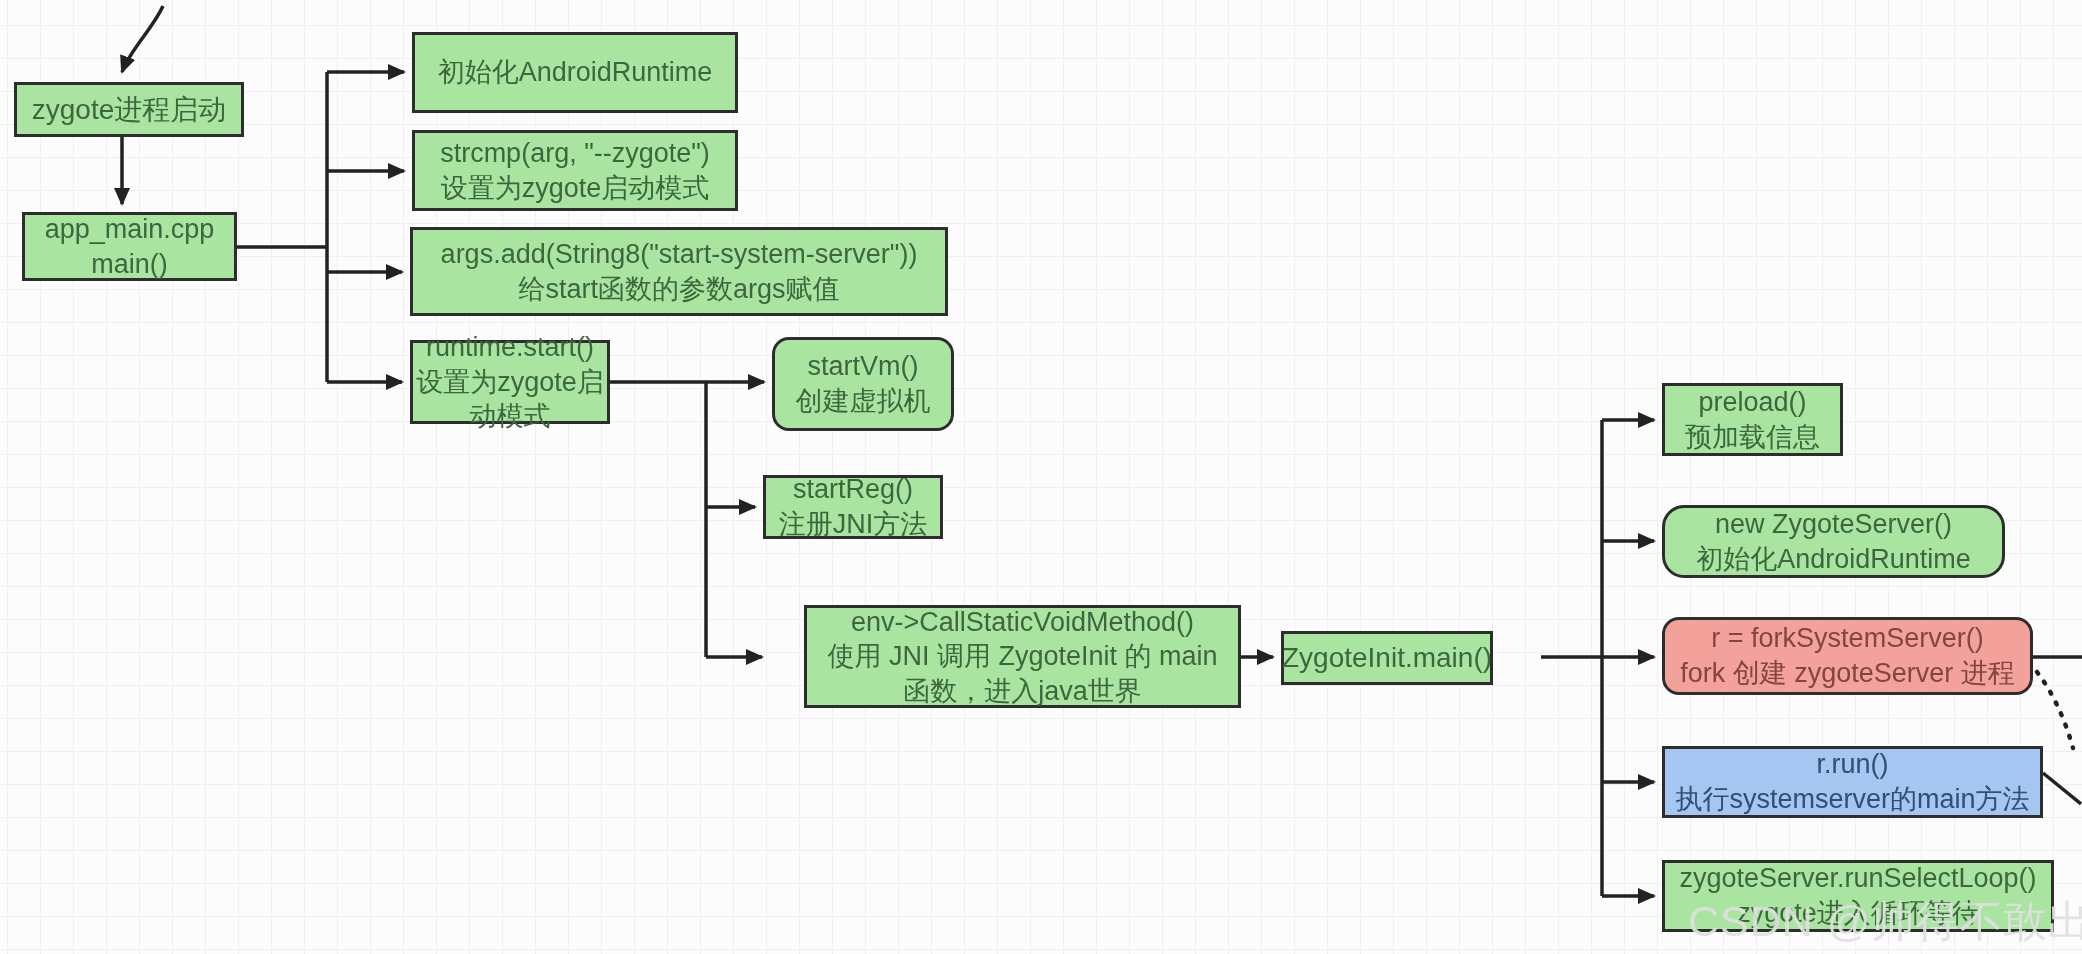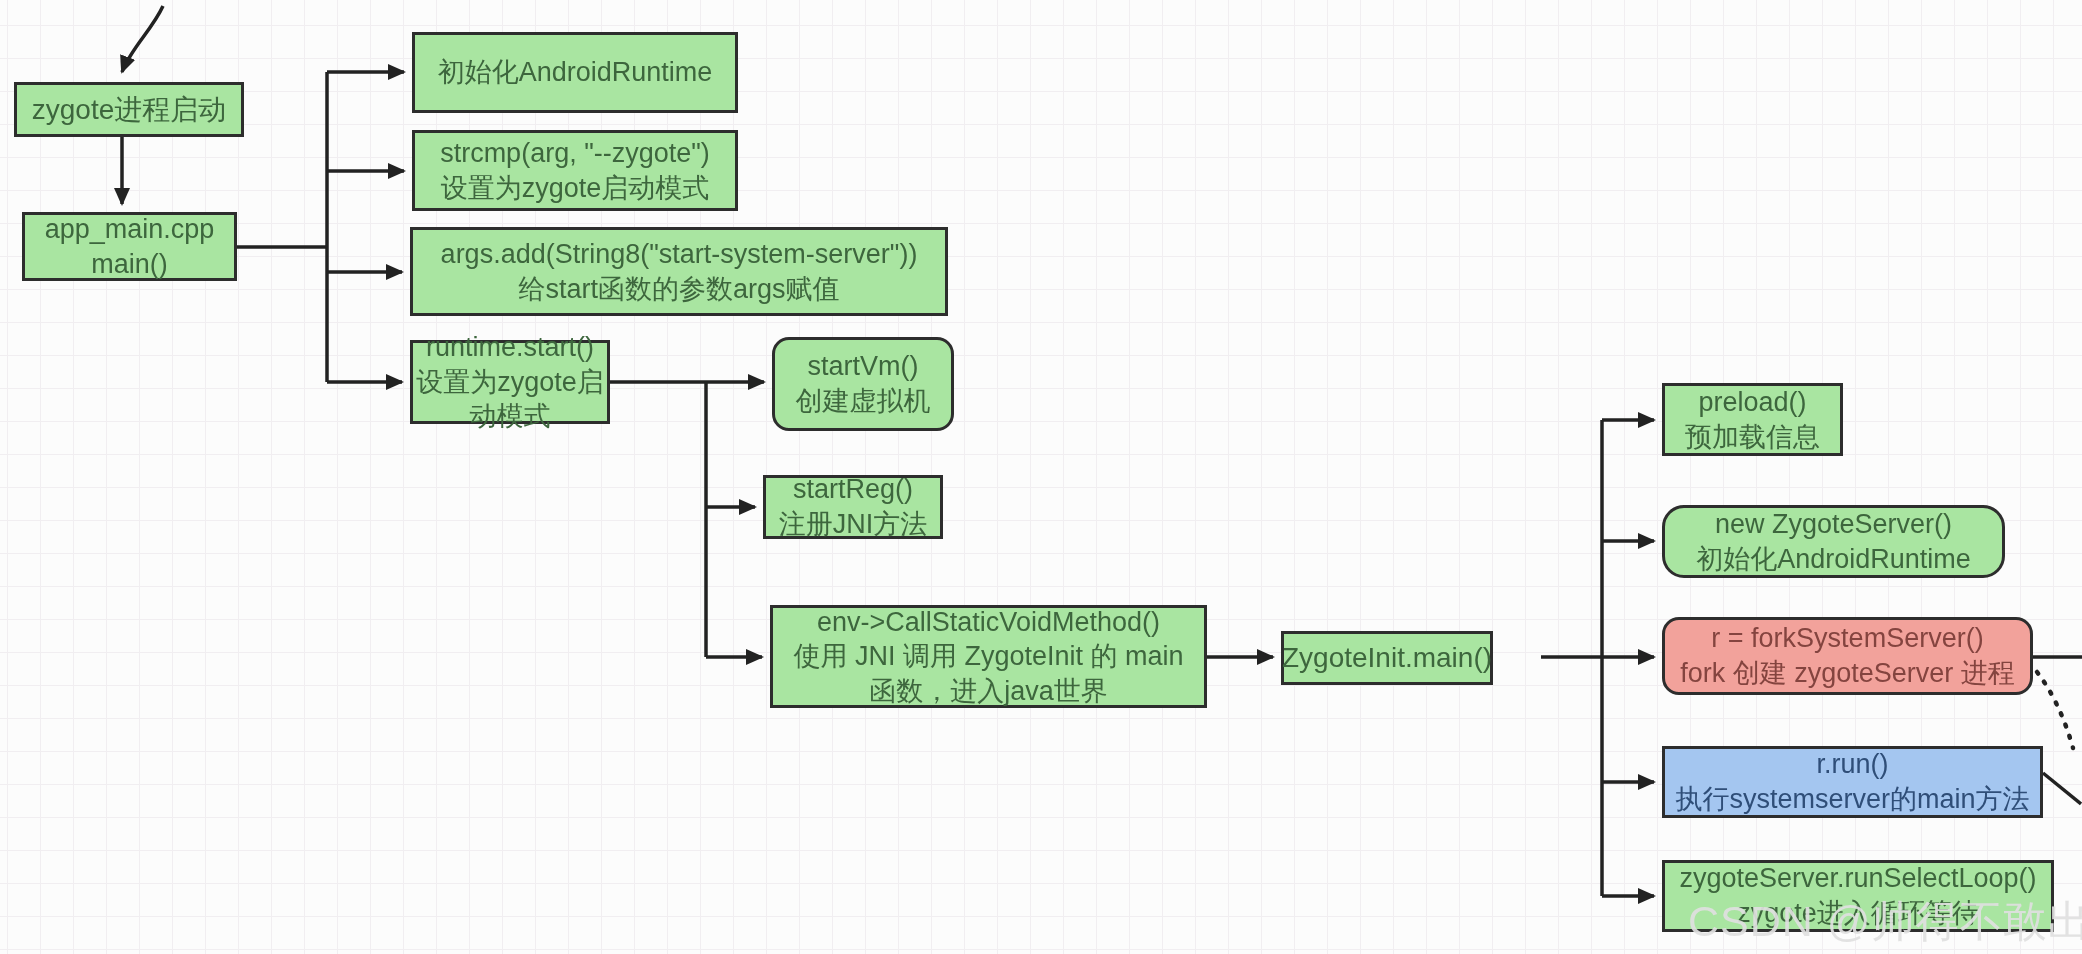--- a/index.html
+++ b/index.html
@@ -36,21 +36,21 @@
   .node.blue { background: #a4c6f0; color: #2f4e78; }
 
   .n-zygote-start      { left: 14px;   top: 82px;  width: 230px; height: 55px; font-size: 28px; }
   .n-app-main          { left: 22px;   top: 212px; width: 215px; height: 69px; }
   .n-init-runtime      { left: 412px;  top: 32px;  width: 326px; height: 81px; }
   .n-strcmp            { left: 412px;  top: 130px; width: 326px; height: 81px; }
   .n-args-add          { left: 410px;  top: 227px; width: 538px; height: 89px; }
   .n-runtime-start     { left: 410px;  top: 340px; width: 200px; height: 84px; align-items: center; }
   .n-start-vm          { left: 772px;  top: 337px; width: 182px; height: 94px; border-radius: 17px; }
   .n-start-reg         { left: 763px;  top: 475px; width: 180px; height: 64px; }
-  .n-call-static       { left: 770px;  top: 605px; width: 437px; height: 103px; }
+  .n-call-static       { left: 804px;  top: 605px; width: 437px; height: 103px; }
   .n-zygote-init-main  { left: 1281px; top: 631px; width: 212px; height: 54px; font-size: 28px; }
   .n-preload           { left: 1662px; top: 383px; width: 181px; height: 73px; }
   .n-new-zygote-server { left: 1662px; top: 505px; width: 343px; height: 73px; border-radius: 22px; }
   .n-fork              { left: 1662px; top: 617px; width: 371px; height: 78px; border-radius: 17px; }
   .n-r-run             { left: 1662px; top: 746px; width: 381px; height: 72px; }
   .n-select-loop       { left: 1662px; top: 860px; width: 392px; height: 72px; }
 
   .watermark {
     position: absolute;
     left: 1688px;

